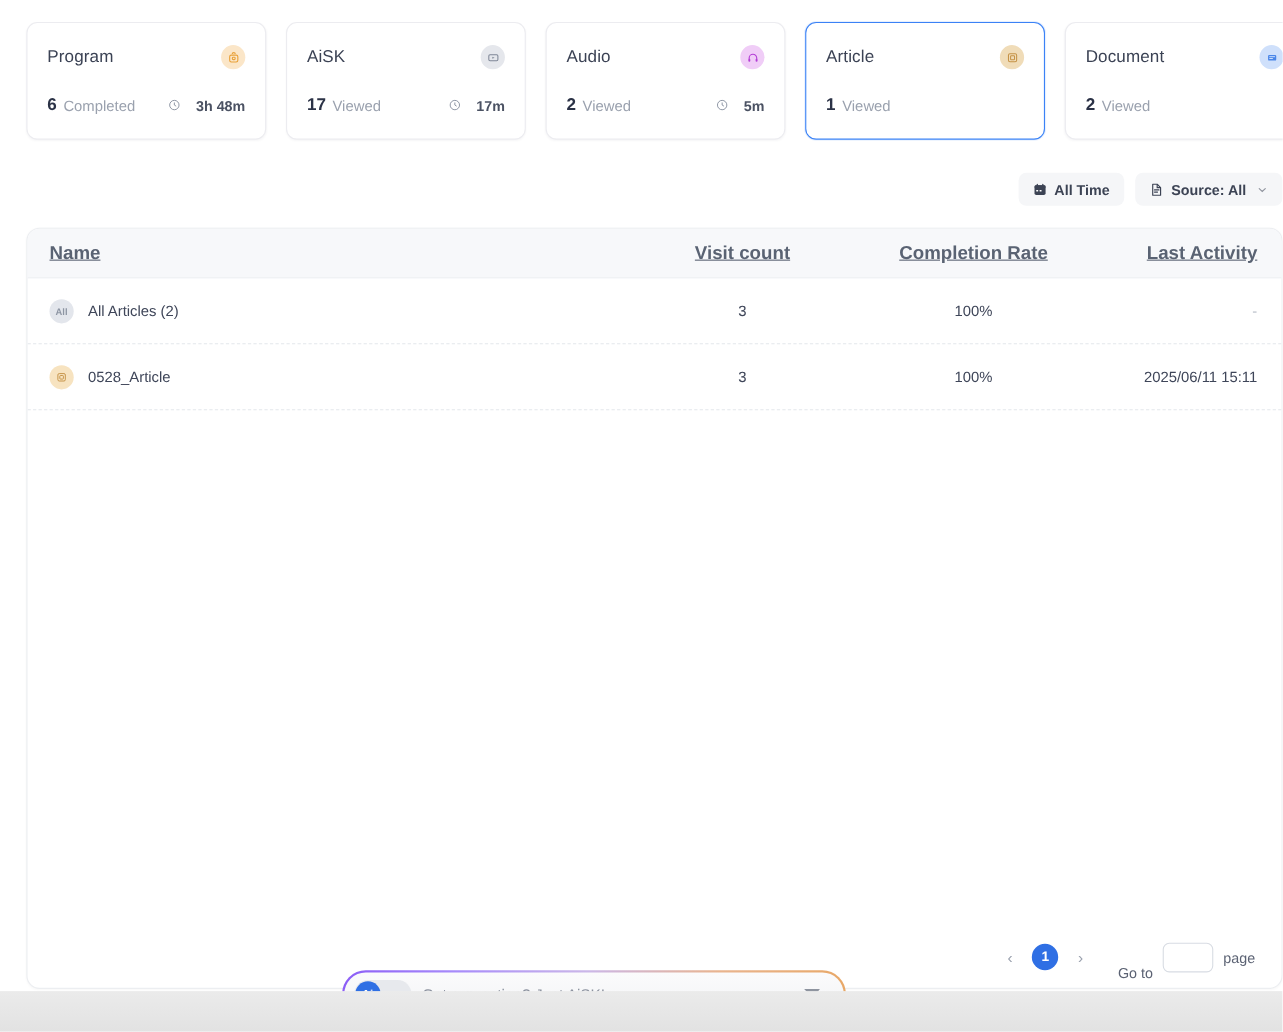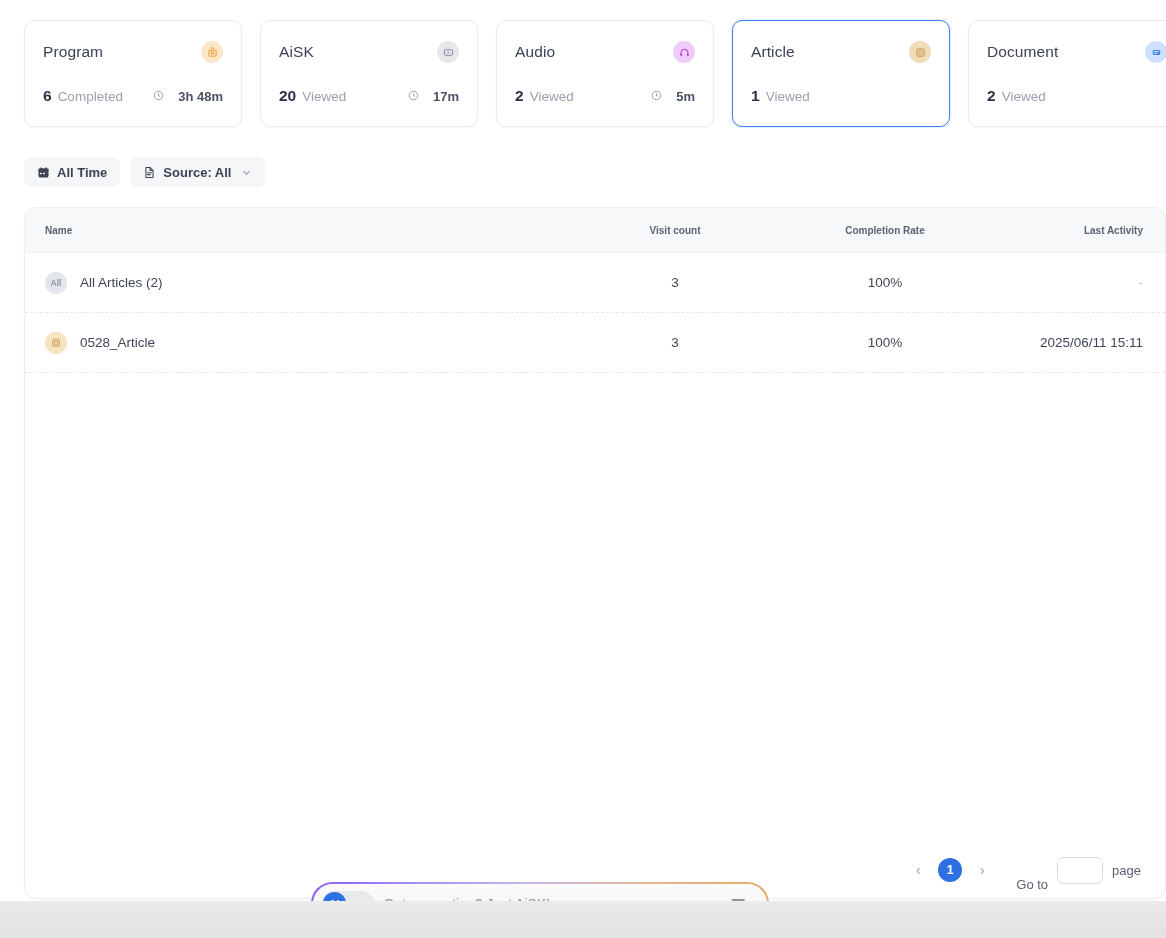--- a/index.html
+++ b/index.html
@@ -90,20 +90,21 @@
   }
   .metric-dur .clock { color: #8d95a3; }
 
   
   .filter-row {
     display: flex;
     gap: 10px;
     margin-top: 30px;
     height: 30px;
     align-items: center;
+    justify-content: flex-end;
   }
   .chip {
     display: flex;
     align-items: center;
     gap: 7px;
     background: #f5f6f8;
     border-radius: 7px;
     height: 30px;
     padding: 0 13px;
     font-size: 13px;
@@ -125,24 +126,25 @@
     overflow: hidden;
     display: flex;
     flex-direction: column;
     box-shadow: 0 1px 2px rgba(16,24,40,.03);
   }
   .thead {
     height: 45px;
     background: #f7f8fa;
     display: flex;
     align-items: center;
-    font-size: 10px;
+    font-size: 17px;
     font-weight: bold;
     color: #5a6373;
     border-bottom: 1px solid #eef0f3;
+    text-decoration: underline;
   }
   .tbody { flex: 1 1 auto; }
   .trow {
     height: 60px;
     display: flex;
     align-items: center;
     font-size: 13.5px;
     color: #3f4659;
     border-bottom: 1px dashed #e4e7ec;
   }
@@ -303,21 +305,21 @@
       <div class="card-top">
         <span class="card-title">AiSK</span>
         <span class="badge-icon" style="background:#e5e7ec">
           <svg width="11" height="11" viewBox="0 0 16 16" fill="none" stroke="#7f8797" stroke-width="1.4">
             <rect x="2" y="4" width="12" height="8" rx="1.6"></rect>
               <path d="M6.6 6.6l3 1.4-3 1.4z" fill="#7f8797" stroke="none"></path>
           </svg>
         </span>
       </div>
       <div class="card-bottom">
-        <span class="metric-num">20</span>
+        <span class="metric-num">17</span>
         <span class="metric-label">Viewed</span>
         <span class="metric-dur">
           <span class="clock">
             <svg width="11" height="11" viewBox="0 0 16 16" fill="none" stroke="currentColor" stroke-width="1.3">
               <circle cx="8" cy="8" r="6.2"></circle>
                 <path d="M8 4.6V8l2.4 1.5"></path>
             </svg>
           </span>
           <span>17m</span>
         </span>

